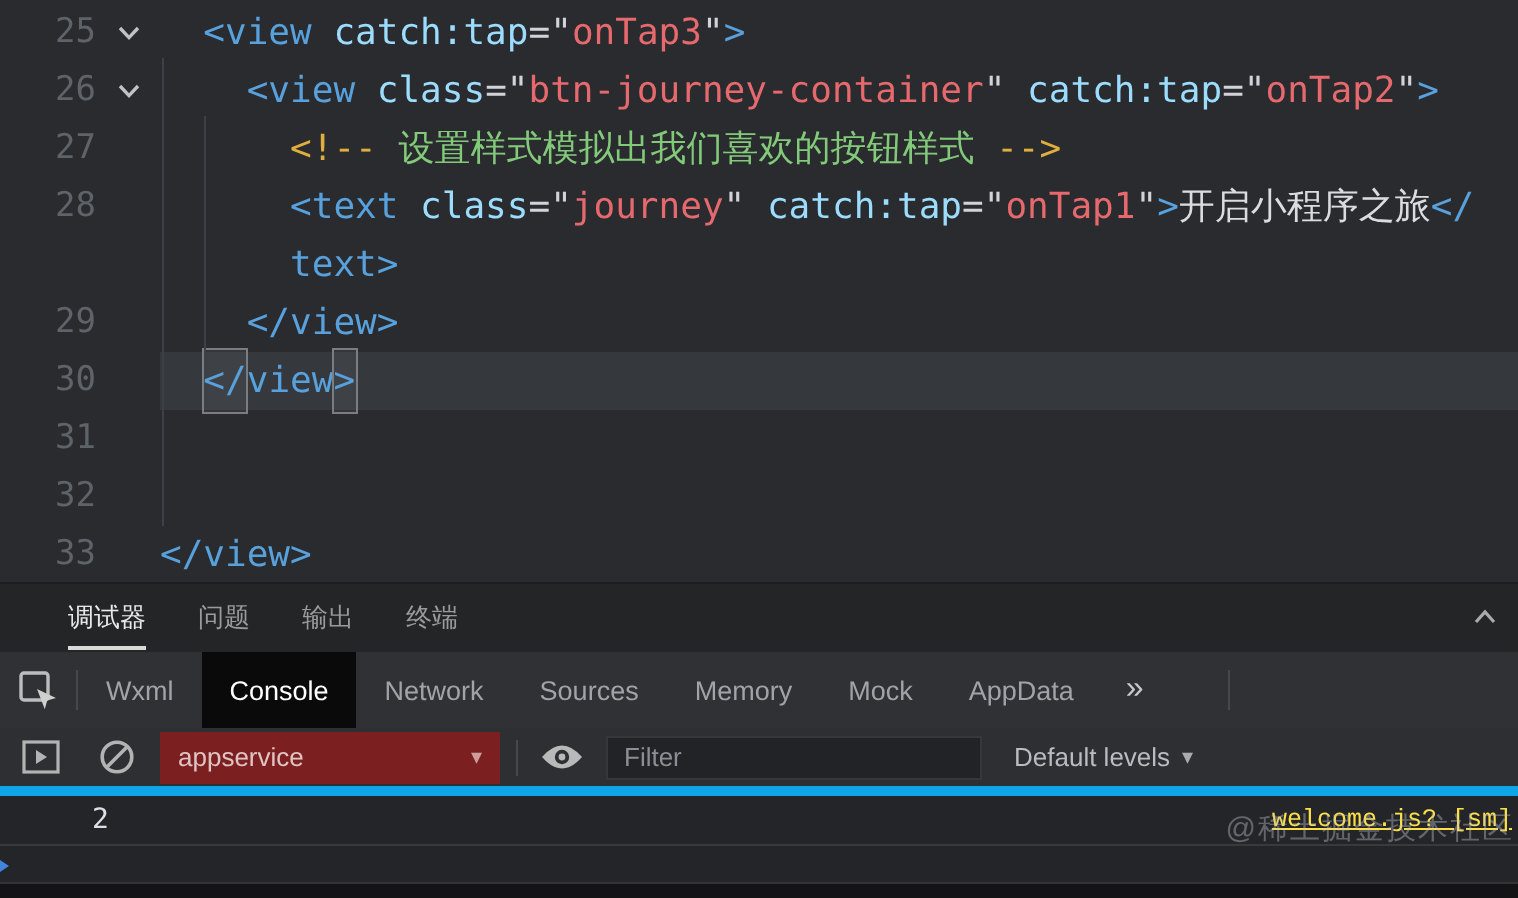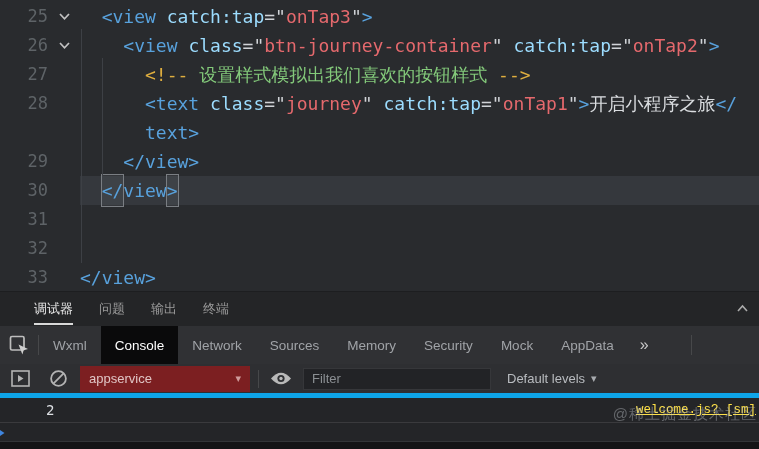--- a/index.html
+++ b/index.html
@@ -208,21 +208,20 @@
         <path d="M9.5 9.5 L19 14 L14.6 15.2 L13.4 19.6 Z" fill="#cfcfcf"></path>
       </svg>
     </div>
     <div class="vsep"></div>
     <div id="dtabs-box" style="display:flex;align-items:stretch;">
         <div class="dtab">Wxml</div>
         <div class="dtab active">Console</div>
         <div class="dtab">Network</div>
         <div class="dtab">Sources</div>
         <div class="dtab">Memory</div>
-        <div class="dtab">Security</div>
         <div class="dtab">Mock</div>
         <div class="dtab">AppData</div>
       </div>
     <div class="overflow">
       <span>»</span>
     </div>
     <div class="vsep end"></div>
   </div>
 
   <div class="toolbar">

